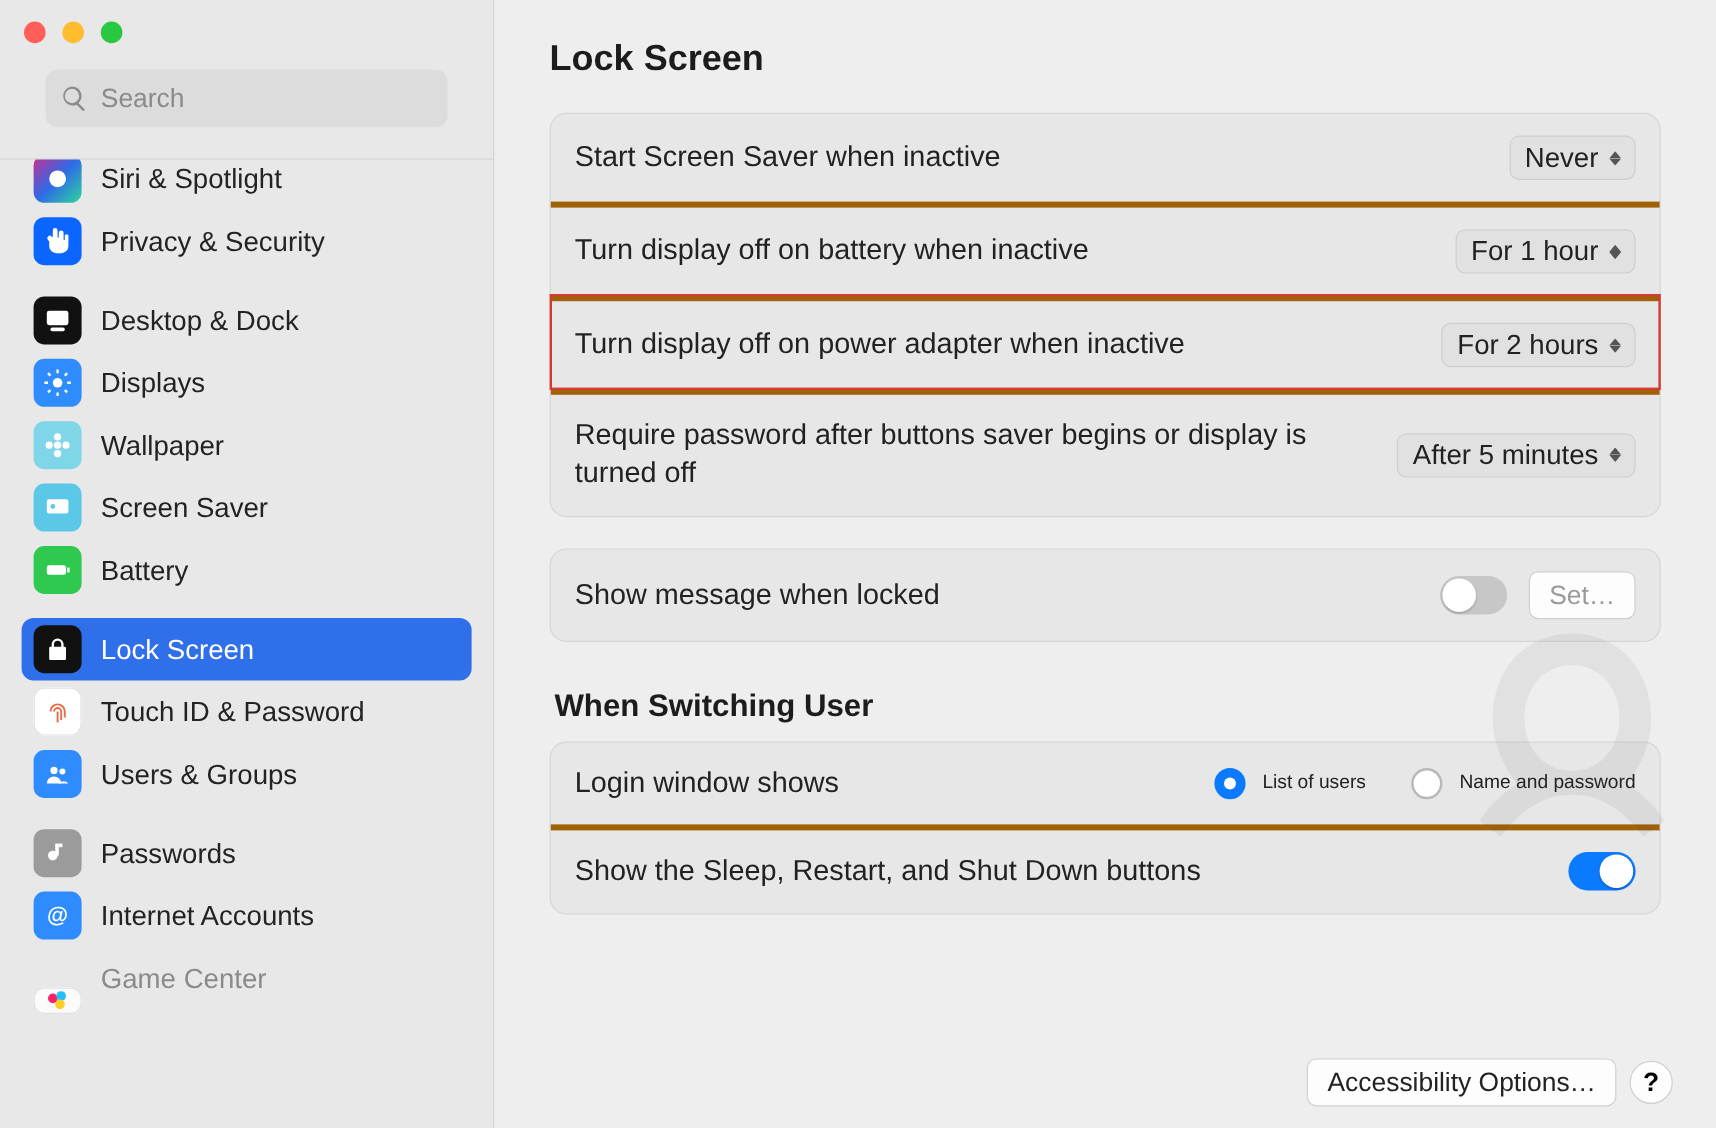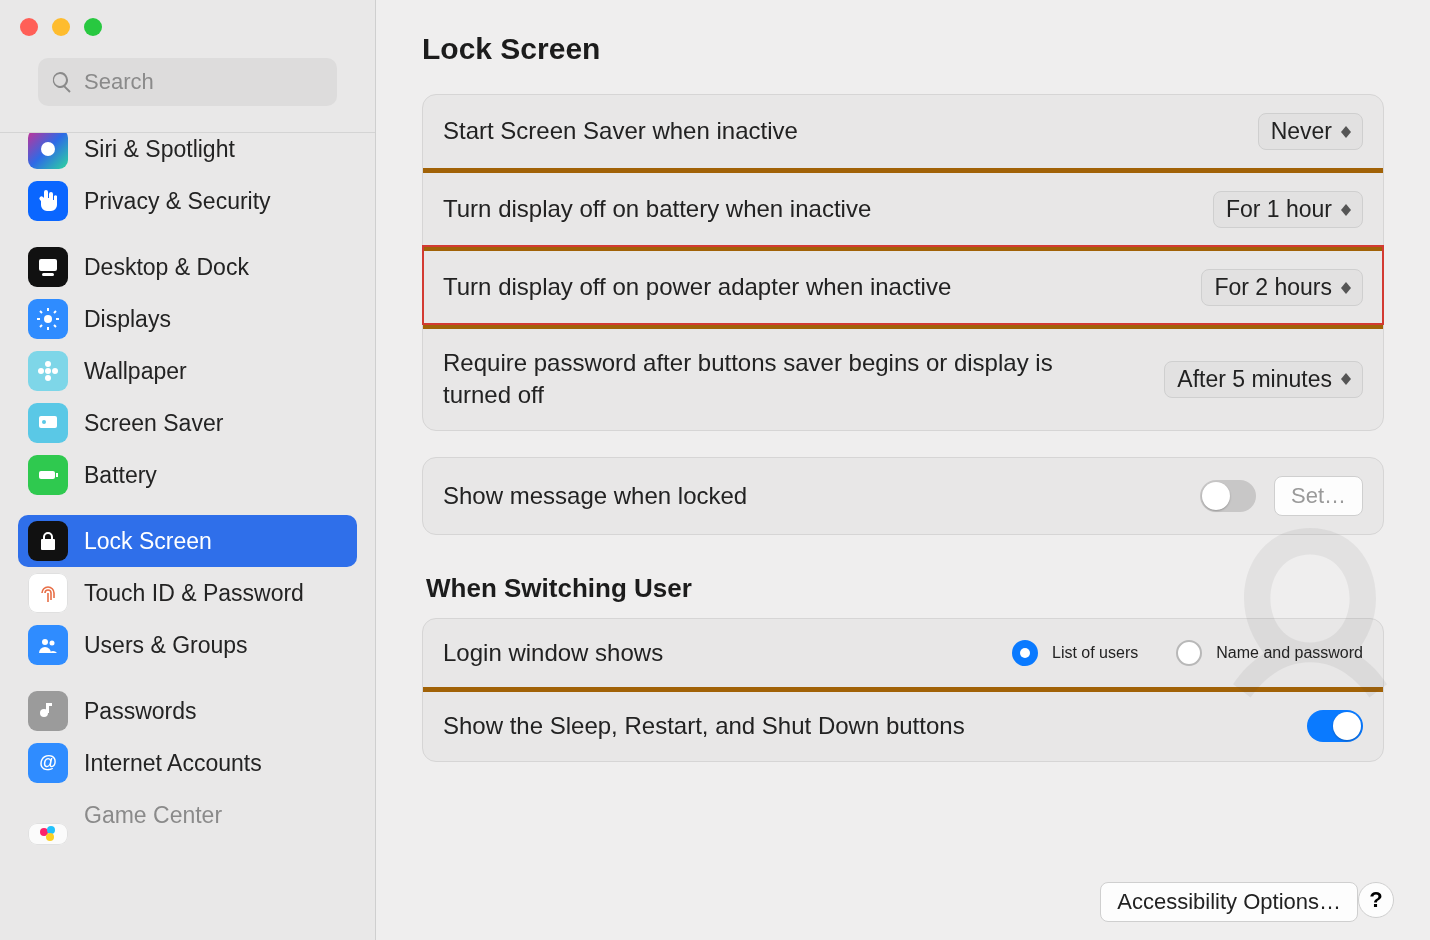--- a/index.html
+++ b/index.html
@@ -1,19 +1,19 @@
 <!DOCTYPE html>
 <html><head>
 <meta charset="utf-8">
 <style>
   * { box-sizing: border-box; margin: 0; padding: 0; }
   html, body { width: 1430px; height: 940px; font-family: -apple-system, "Helvetica Neue", Arial, sans-serif; background:#ececec; overflow:hidden; }
   .window { display:flex; width:100%; height:100%; }
   
-  .sidebar { width:376px; height:100%; background:#e9e8e8; border-right:1px solid #cfcfcf; display:flex; flex-direction:column; }
+  .sidebar { width:412px; height:100%; background:#e9e8e8; border-right:1px solid #cfcfcf; display:flex; flex-direction:column; }
   .titlebar { padding:18px 20px 10px 20px; }
   .traffic { display:flex; gap:14px; margin-bottom:22px; }
   .dot { width:18px; height:18px; border-radius:50%; }
   .dot.red{background:#ff5f57;} .dot.yellow{background:#febc2e;} .dot.green{background:#28c840;}
   .search-wrap { position:relative; margin:0 18px 8px 18px; }
   .search-wrap svg { position:absolute; left:12px; top:12px; width:24px; height:24px; fill:#8a8a8a; }
   .search { width:100%; height:48px; border:none; border-radius:10px; background:#dddcdc; padding:0 14px 0 46px; font-size:22px; color:#333; outline:none; }
   .search::placeholder { color:#8a8a8a; }
   .sidebar-divider { height:1px; background:#d4d4d4; margin-top:8px; }
   .nav { flex:1; overflow:hidden; padding:4px 18px 10px 18px; }
@@ -40,21 +40,21 @@
   .toggle.on { background:#0a7aff; }
   .toggle.on .knob { left:26px; }
   .btn { background:#fdfdfd; border:1px solid #cfcfcf; border-radius:8px; padding:6px 16px; font-size:22px; color:#9a9a9a; cursor:default; }
   .section-title { font-size:26px; font-weight:700; color:#1c1c1c; margin:38px 0 14px 4px; }
   .radio { width:26px; height:26px; border-radius:50%; border:2px solid #b8b8b8; display:inline-flex; align-items:center; justify-content:center; background:#fff; cursor:pointer; }
   .radio.checked { border-color:#0a7aff; background:#0a7aff; }
   .radio.checked::after { content:""; width:10px; height:10px; background:#fff; border-radius:50%; }
   .radio-group { display:flex; align-items:center; gap:14px; }
   .radio-wrap { display:flex; align-items:center; gap:38px; }
   .radio-label { font-size:16px; color:#222; }
-  .footer { position:absolute; right:36px; bottom:18px; display:flex; gap:0; }
+  .footer { position:absolute; right:36px; bottom:18px; display:flex; align-items:center; gap:11px; }
   .footer .btn { color:#222; cursor:pointer; }
   .help-btn { width:36px; height:36px; border-radius:50%; border:1px solid #cfcfcf; background:#fdfdfd; font-size:22px; font-weight:600; display:flex; align-items:center; justify-content:center; cursor:pointer; }
   .watermark { position:absolute; right:10px; top:500px; width:220px; height:320px; opacity:.07; pointer-events:none; }
   .watermark svg { width:100%; height:100%; fill:#444; }
   .icon.partial { overflow:hidden; height:22px; align-self:flex-end; margin-bottom:-4px;}
 </style>
 </head>
 <body>
 
 <div class="window">

